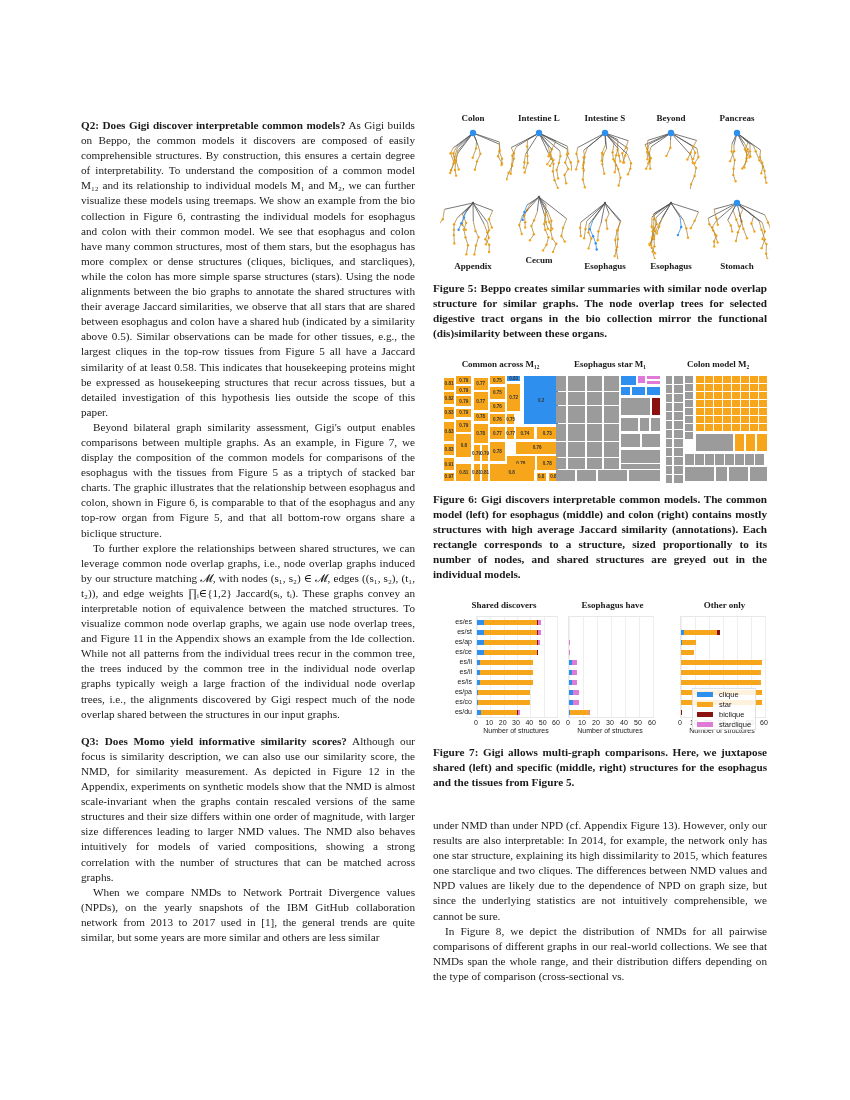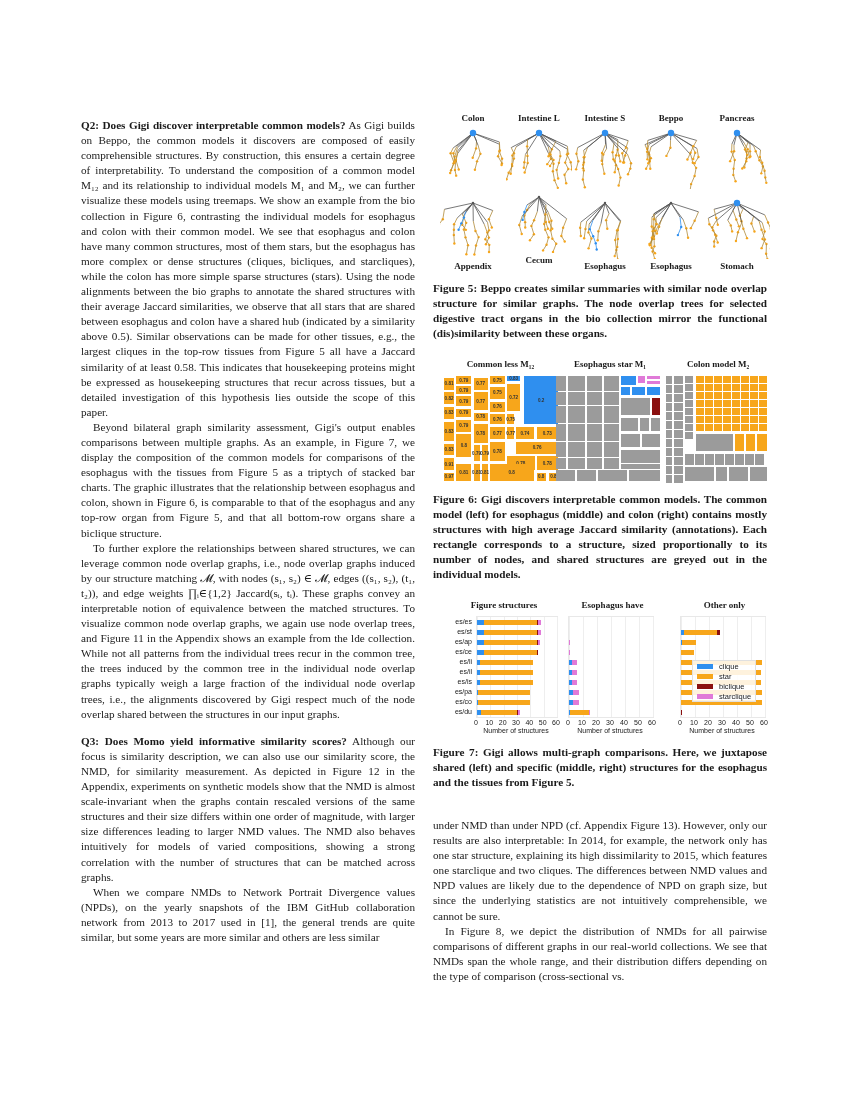--- a/index.html
+++ b/index.html
@@ -22,21 +22,21 @@
   .cell{position:absolute;font-family:"Liberation Sans",sans-serif;font-size:4.6px;color:#333;display:flex;align-items:center;justify-content:center;font-weight:bold;}
   
   .bar-chart{position:absolute;top:600px;}
   .bc-title{position:absolute;font-size:9px;font-weight:bold;text-align:center;width:100%;top:0;}
   .plot{position:absolute;top:16px;border:1px solid #e8e8e8;background:#fff;}
   .grid-v{position:absolute;top:0;bottom:0;width:1px;background:#eee;}
   .ylab{position:absolute;font-family:"Liberation Sans",sans-serif;font-size:7px;text-align:right;width:28px;}
   .xtick{position:absolute;font-family:"Liberation Sans",sans-serif;font-size:7px;transform:translateX(-50%);}
   .xlabel{position:absolute;font-family:"Liberation Sans",sans-serif;font-size:7px;text-align:center;}
   .seg{position:absolute;height:5px;}
-  .legend{position:absolute;background:rgba(255,255,255,0.85);border:1px solid #e0e0e0;font-family:"Liberation Sans",sans-serif;font-size:7.5px;}
+  .legend{position:absolute;background:rgba(255,255,255,0.85);border:1px solid #e0e0e0;font-family:"Liberation Sans",sans-serif;font-size:7.5px;margin-top:28px;}
   .legend .li{display:flex;align-items:center;height:10px;}
   .legend .sw{width:16px;height:5px;margin:0 6px 0 4px;}
 </style>
 </head>
 <body>
 
 <div class="col left">
   <p class="noind"><span class="q">Q2: Does Gigi discover interpretable common models?</span> <span>As Gigi builds on Beppo, the common models it discovers are composed of easily comprehensible structures. By construction, this ensures a certain degree of interpretability. To understand the composition of a common model M₁₂ and its relationship to individual models M₁ and M₂, we can further visualize these models using treemaps. We show an example from the bio collection in Figure 6, contrasting the individual models for esophagus and colon with their common model. We see that esophagus and colon have many common structures, most of them stars, but the esophagus has more complex or dense structures (cliques, bicliques, and starcliques), while the colon has more simple sparse structures (stars). Using the node alignments between the bio graphs to annotate the shared structures with their average Jaccard similarities, we observe that all stars that are shared between esophagus and colon have a shared hub (indicated by a similarity above 0.5). Similar observations can be made for other tissues, e.g., the largest cliques in the top-row tissues from Figure 5 all have a Jaccard similarity of at least 0.58. This indicates that housekeeping proteins might be expressed as housekeeping structures that recur across tissues, but a detailed investigation of this hypothesis lies outside the scope of this paper.</span></p>
   <p>Beyond bilateral graph similarity assessment, Gigi's output enables comparisons between multiple graphs. As an example, in Figure 7, we display the composition of the common models for comparisons of the esophagus with the tissues from Figure 5 as a triptych of stacked bar charts. The graphic illustrates that the relationship between esophagus and colon, shown in Figure 6, is comparable to that of the esophagus and any top-row organ from Figure 5, and that all bottom-row organs share a biclique structure.</p>
   <p>To further explore the relationships between shared structures, we can leverage common node overlap graphs, i.e., node overlap graphs induced by our structure matching 𝓜, with nodes (s₁, s₂) ∈ 𝓜, edges ((s₁, s₂), (t₁, t₂)), and edge weights ∏ᵢ∈{1,2} Jaccard(sᵢ, tᵢ). These graphs convey an interpretable notion of equivalence between the matched structures. To visualize common node overlap graphs, we again use node overlap trees, and Figure 11 in the Appendix shows an example from the lde collection. While not all patterns from the individual trees recur in the common tree, the trees induced by the common tree in the individual node overlap graphs typically weigh a large fraction of the individual node overlap trees, i.e., the alignments discovered by Gigi respect much of the node overlap shared between the structures in our input graphs.</p>
@@ -351,21 +351,21 @@
         <circle cx="9.39312414266118" cy="34.33402777777778" r="1.2" fill="#f7a61b"></circle>
         <line x1="33" y1="8" x2="58.700454389574766" y2="15.429766803840877" stroke="#555" stroke-width="0.8"></line>
         <line x1="58.700454389574766" y1="15.429766803840877" x2="55.35408950617285" y2="21.149009773662552" stroke="#b08a3a" stroke-width="0.8"></line>
         <circle cx="55.35408950617285" cy="21.149009773662552" r="1.2" fill="#f7a61b"></circle>
         <line x1="55.35408950617285" y1="21.149009773662552" x2="52.53083847736626" y2="27.794478737997256" stroke="#b08a3a" stroke-width="0.8"></line>
         <circle cx="52.53083847736626" cy="27.794478737997256" r="1.2" fill="#f7a61b"></circle>
         <line x1="52.53083847736626" y1="27.794478737997256" x2="49.432347393689994" y2="34.43510373799725" stroke="#b08a3a" stroke-width="0.8"></line>
         <circle cx="49.432347393689994" cy="34.43510373799725" r="1.2" fill="#f7a61b"></circle>
         <circle cx="33" cy="8" r="3.2" fill="#2f8fef"></circle>
       </svg>
-      <div class="lbl" style="top: 0px;">Beppo</div>
+      <div class="lbl" style="top: 0px;">Beyond</div>
     </div>
     <div class="tree-cell" style="left: 264px; top: 0px;">
       <svg width="66" height="64" style="position:absolute;left:0;top:12px">
         <line x1="33" y1="8" x2="27.927734910836765" y2="18.99835390946502" stroke="#555" stroke-width="0.8"></line>
         <line x1="27.927734910836765" y1="18.99835390946502" x2="27.60846193415638" y2="26.581237139917697" stroke="#b08a3a" stroke-width="0.8"></line>
         <circle cx="27.60846193415638" cy="26.581237139917697" r="1.2" fill="#f7a61b"></circle>
         <line x1="27.60846193415638" y1="26.581237139917697" x2="30.73411351165981" y2="34.94116941015089" stroke="#b08a3a" stroke-width="0.8"></line>
         <circle cx="30.73411351165981" cy="34.94116941015089" r="1.2" fill="#f7a61b"></circle>
         <line x1="30.73411351165981" y1="34.94116941015089" x2="29.592755486968453" y2="43.6409079218107" stroke="#b08a3a" stroke-width="0.8"></line>
         <circle cx="29.592755486968453" cy="43.6409079218107" r="1.2" fill="#f7a61b"></circle>
@@ -790,21 +790,21 @@
         <circle cx="60.88584533607682" cy="44.432613168724274" r="1.2" fill="#f7a61b"></circle>
         <line x1="60.88584533607682" y1="44.432613168724274" x2="57.61396604938272" y2="53.14594050068587" stroke="#b08a3a" stroke-width="0.8"></line>
         <circle cx="57.61396604938272" cy="53.14594050068587" r="1.2" fill="#f7a61b"></circle>
         <circle cx="33" cy="8" r="3.2" fill="#2f8fef"></circle>
       </svg>
       <div class="lbl" style="top: 66px;">Stomach</div>
     </div>
   </div>
 <div class="col right caption" style="top:281px;">Figure 5: Beppo creates similar summaries with similar node overlap structure for similar graphs. The node overlap trees for selected digestive tract organs in the bio collection mirror the functional (dis)similarity between these organs.</div>
 
-<div class="tm-title" style="left:443px;width:115px;">Common less M₁₂</div>
+<div class="tm-title" style="left:443px;width:115px;">Common across M₁₂</div>
 <div class="tm-title" style="left:560px;width:100px;">Esophagus star M₁</div>
 <div class="tm-title" style="left:668px;width:100px;">Colon model M₂</div>
 <div class="tm" style="left:444px;width:115px;" id="tm1">
     <div class="cell" style="left: 0px; top: 1.82759px; width: 10.1947px; height: 11.7931px; background: rgb(247, 166, 27);">0.81</div>
     <div class="cell" style="left: 12.2124px; top: 0px; width: 15.2832px; height: 8.13793px; background: rgb(247, 166, 27);">0.79</div>
     <div class="cell" style="left: 29.5133px; top: 1.82759px; width: 14.2655px; height: 11.7931px; background: rgb(247, 166, 27);">0.77</div>
     <div class="cell" style="left: 45.7965px; top: 0px; width: 15.2832px; height: 8.13793px; background: rgb(247, 166, 27);">0.75</div>
     <div class="cell" style="left: 63.0973px; top: 0px; width: 13.2478px; height: 5.39655px; background: rgb(47, 143, 239);">0.83</div>
     <div class="cell" style="left: 80.3982px; top: 0px; width: 33.6018px; height: 48.3448px; background: rgb(47, 143, 239);">0.2</div>
     <div class="cell" style="left: 12.2124px; top: 10.0517px; width: 15.2832px; height: 8.13793px; background: rgb(247, 166, 27);">0.79</div>
@@ -991,21 +991,21 @@
     <div class="cell" style="left: 79px; top: 78px; width: 8.5px; height: 10.5px; background: rgb(155, 155, 155);"></div>
     <div class="cell" style="left: 89px; top: 78px; width: 8.5px; height: 10.5px; background: rgb(155, 155, 155);"></div>
     <div class="cell" style="left: 19px; top: 91px; width: 28.5px; height: 13.5px; background: rgb(155, 155, 155);"></div>
     <div class="cell" style="left: 50px; top: 91px; width: 10.5px; height: 13.5px; background: rgb(155, 155, 155);"></div>
     <div class="cell" style="left: 63px; top: 91px; width: 18.5px; height: 13.5px; background: rgb(155, 155, 155);"></div>
     <div class="cell" style="left: 84px; top: 91px; width: 16.5px; height: 13.5px; background: rgb(155, 155, 155);"></div>
   </div>
 <div class="col right caption" style="top:492px;">Figure 6: Gigi discovers interpretable common models. The common model (left) for esophagus (middle) and colon (right) contains mostly structures with high average Jaccard similarity (annotations). Each rectangle corresponds to a structure, sized proportionally to its number of nodes, and shared structures are greyed out in the individual models.</div>
 
 <div class="bar-chart" style="left:444px;width:120px;height:140px;" id="bc0">
-    <div class="bc-title">Figure structures</div>
+    <div class="bc-title">Shared discovers</div>
     <div class="plot" style="left: 32px; width: 80px; height: 100px;">
       <div class="grid-v" style="left: 0px;"></div>
       <div class="grid-v" style="left: 13.3333px;"></div>
       <div class="grid-v" style="left: 26.6667px;"></div>
       <div class="grid-v" style="left: 40px;"></div>
       <div class="grid-v" style="left: 53.3333px;"></div>
       <div class="grid-v" style="left: 66.6667px;"></div>
       <div class="grid-v" style="left: 80px;"></div>
       <div class="seg" style="left: 0px; width: 6.66667px; top: 2.5px; background: rgb(47, 143, 239);"></div>
       <div class="seg" style="left: 6.66667px; width: 53.3333px; top: 2.5px; background: rgb(247, 166, 27);"></div>

